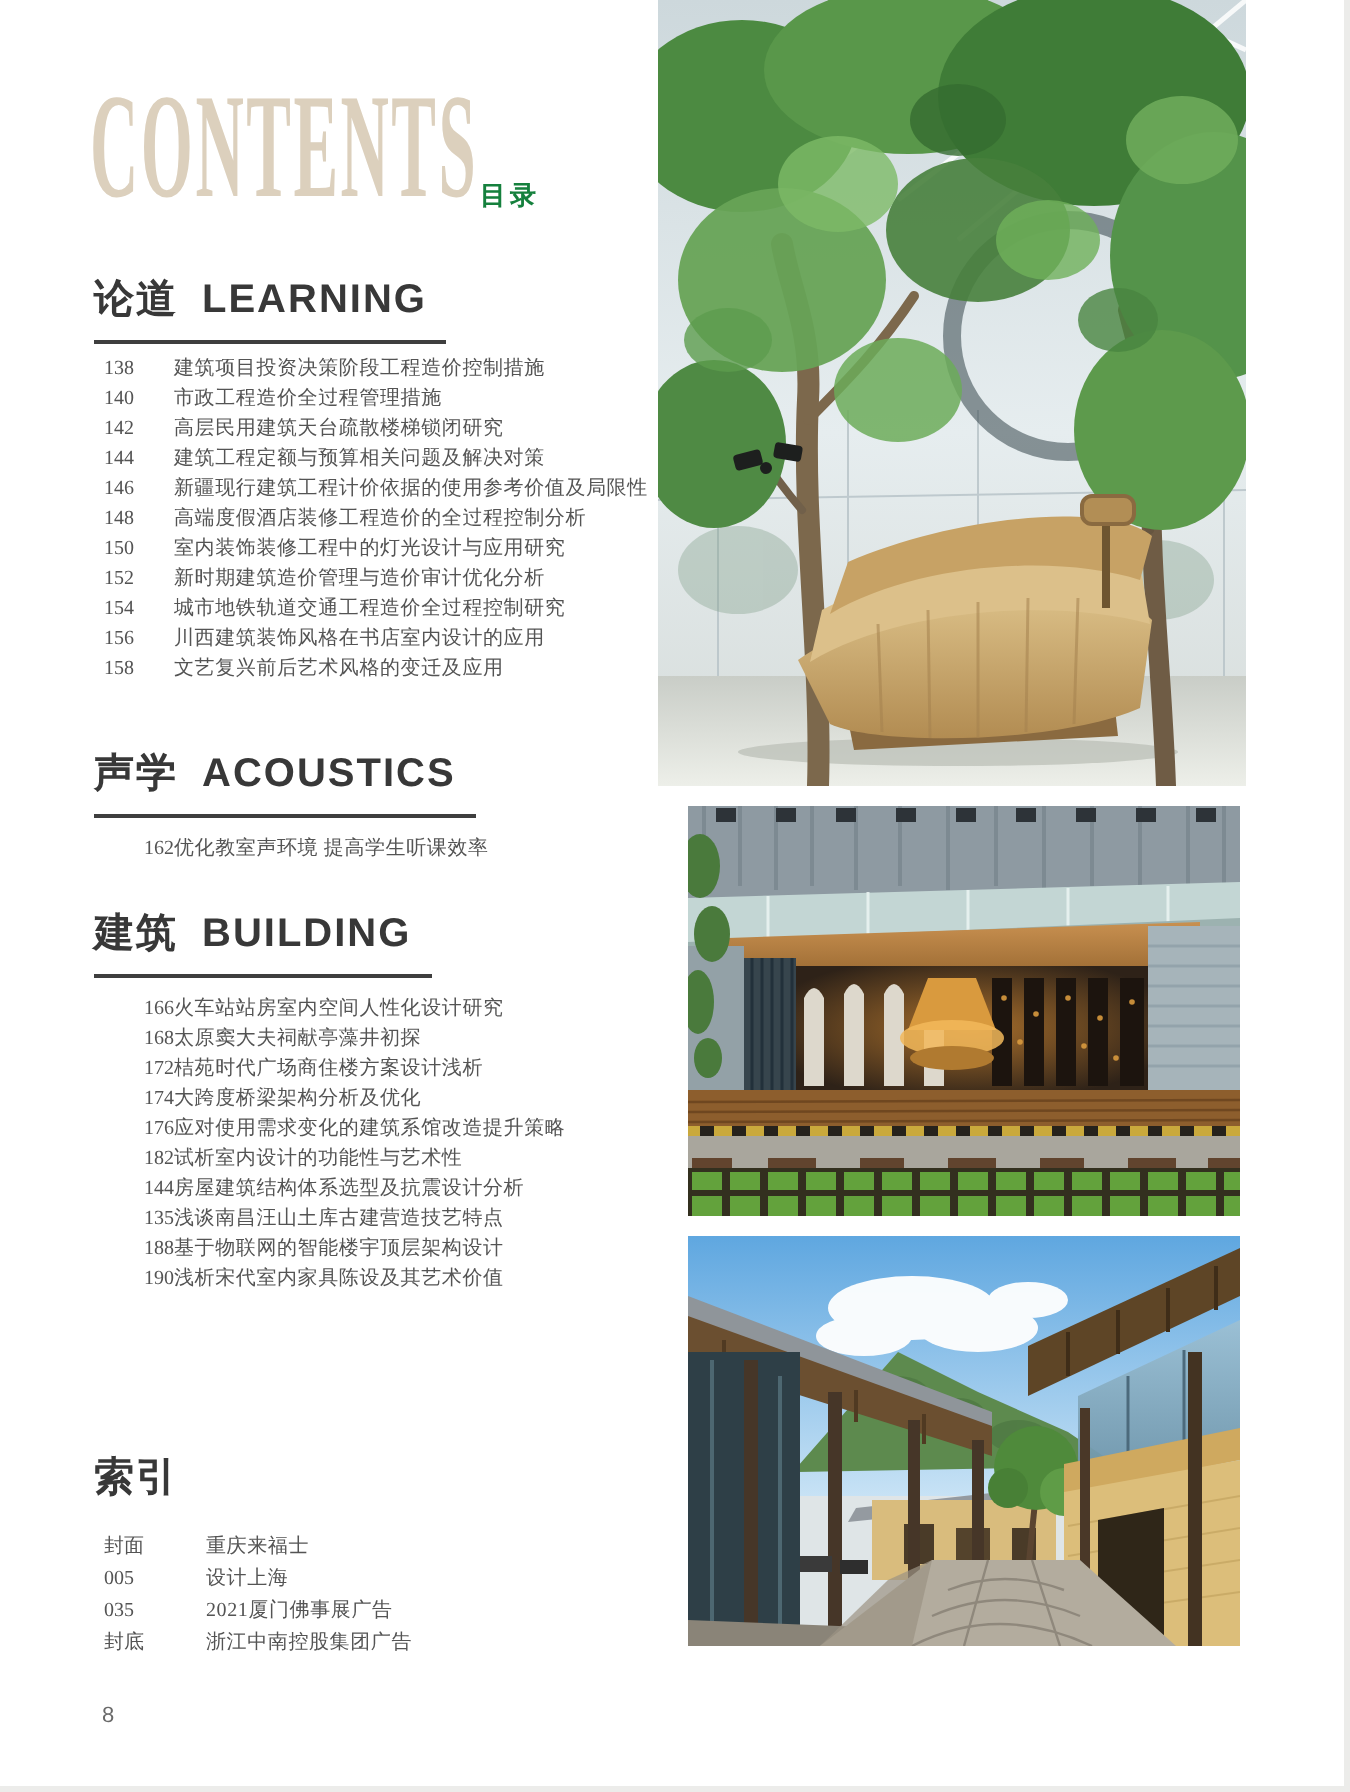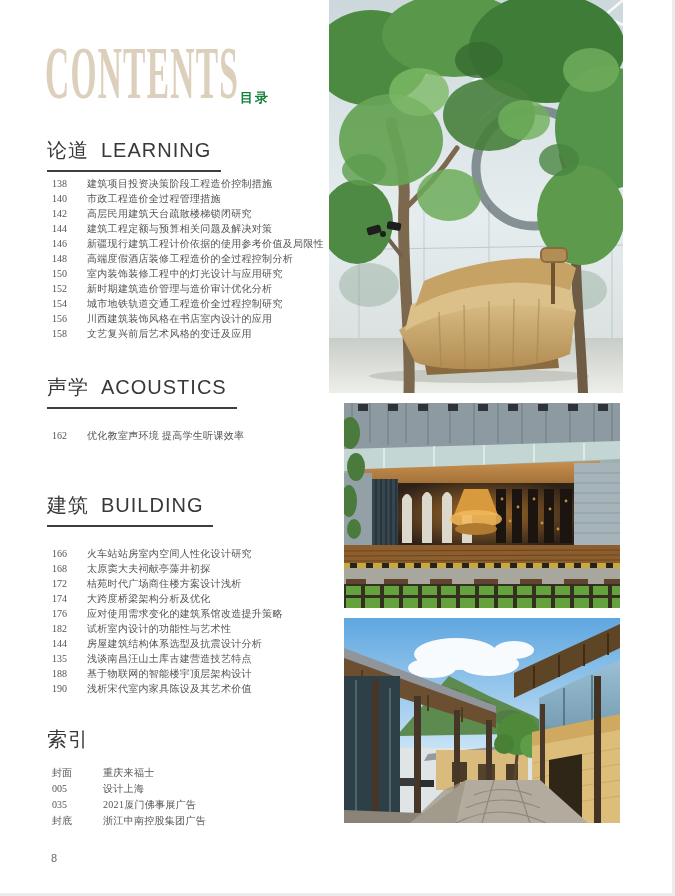--- a/index.html
+++ b/index.html
@@ -19,34 +19,34 @@
   }
   .masthead .sub {
     position:absolute; left:240px; top:89px;
     font-size:13px; font-weight:bold; letter-spacing:2px; color:#15803d;
   }
 
   
   .toc-section { position:absolute; left:47px; width:288px; }
   .section-learning  { top:139px; }
   .section-acoustics { top:376px; }
-  .section-building  { top:494px; }
+  .section-building  { top:456px; }
   .section-index     { top:728px; }
 
   .sec-h {
     display:inline-block; margin:0; padding:0 10px 9px 0;
-    font-size:20px; line-height:22px; font-weight:400; color:#383838;
+    font-size:20px; line-height:22px; font-weight:700; color:#383838;
     border-bottom:2px solid #3e3e3e; white-space:nowrap;
   }
   .sec-h .zh { margin-right:12px; letter-spacing:1px; }
   .sec-h .en { letter-spacing:1px; }
   .section-index .sec-h { border-bottom:none; padding-bottom:0; }
 
   .toc-section ul { list-style:none; margin:5px 0 0 0; padding:0; display:block; }
-  .section-acoustics ul, .section-building ul { margin-top:20px; }
+  .section-acoustics ul, .section-building ul { margin-top:8px;text-align:right; }
   .section-index ul { margin-top:16px; }
 
   .toc-section li {
     display:flex; align-items:baseline; height:15px;
     font-size:10px; color:#545454; white-space:nowrap;font-family:Liberation Serif, serif;
   }
   .section-index li { height:16px; }
   .toc-section .pg { flex:0 0 40px; padding-left:5px; box-sizing:border-box; }
   .section-index .pg { flex-basis:56px; }
   .toc-section .ti { letter-spacing:0.3px; }

